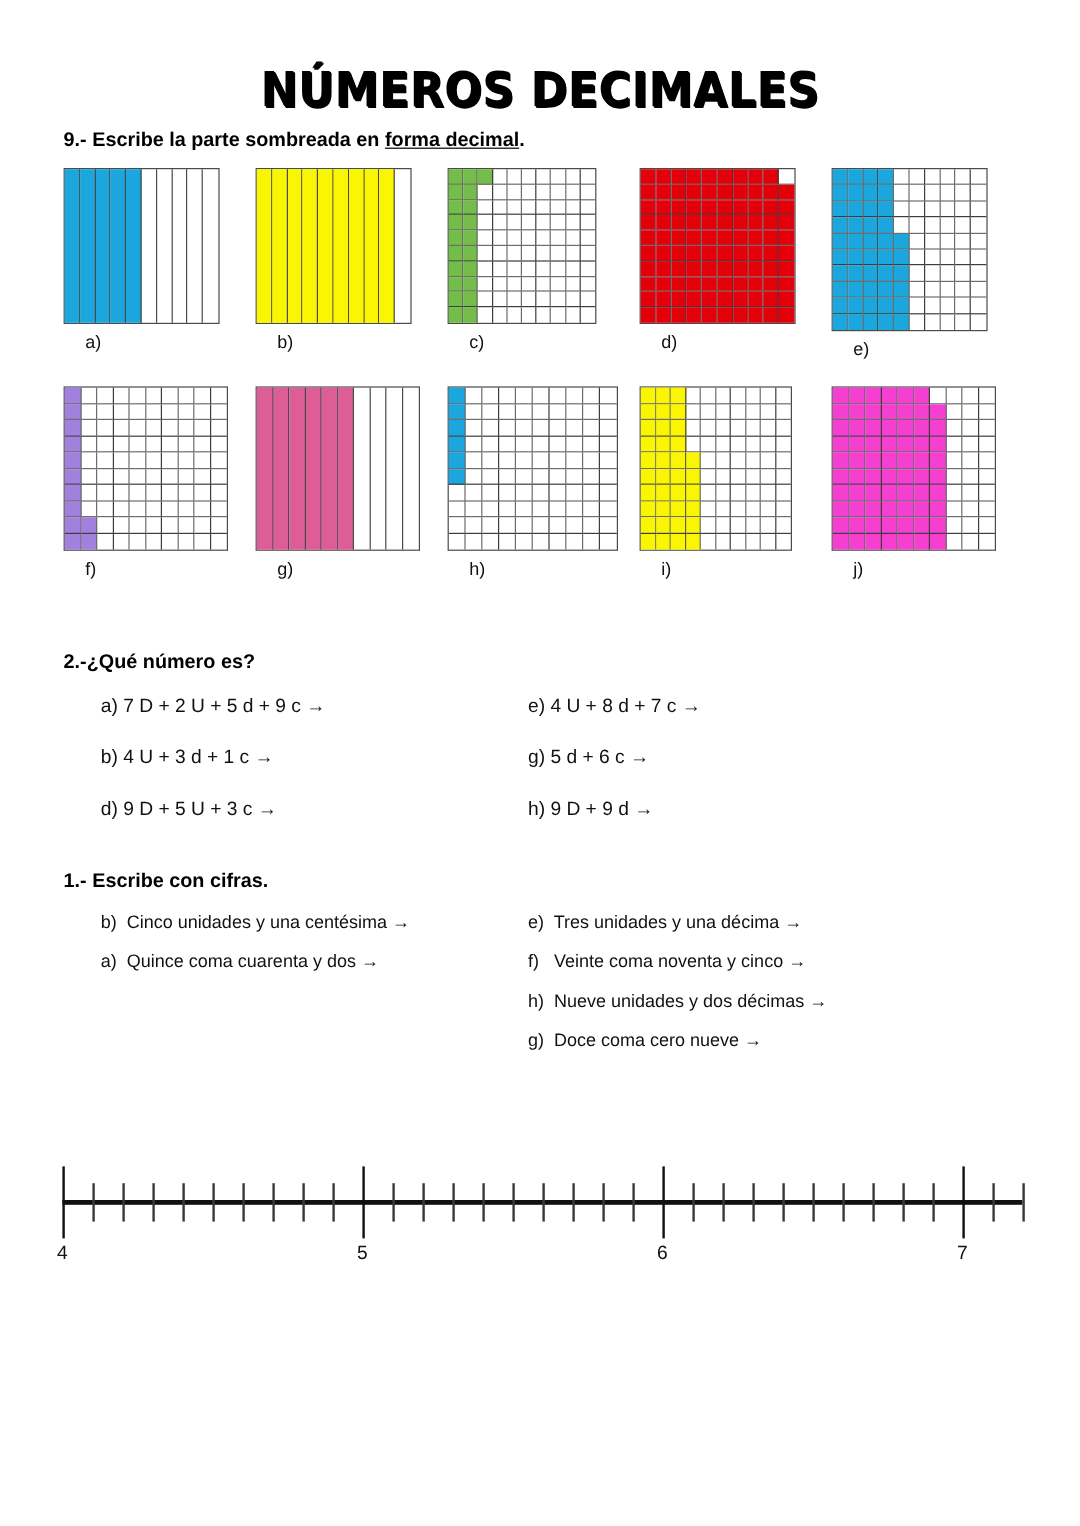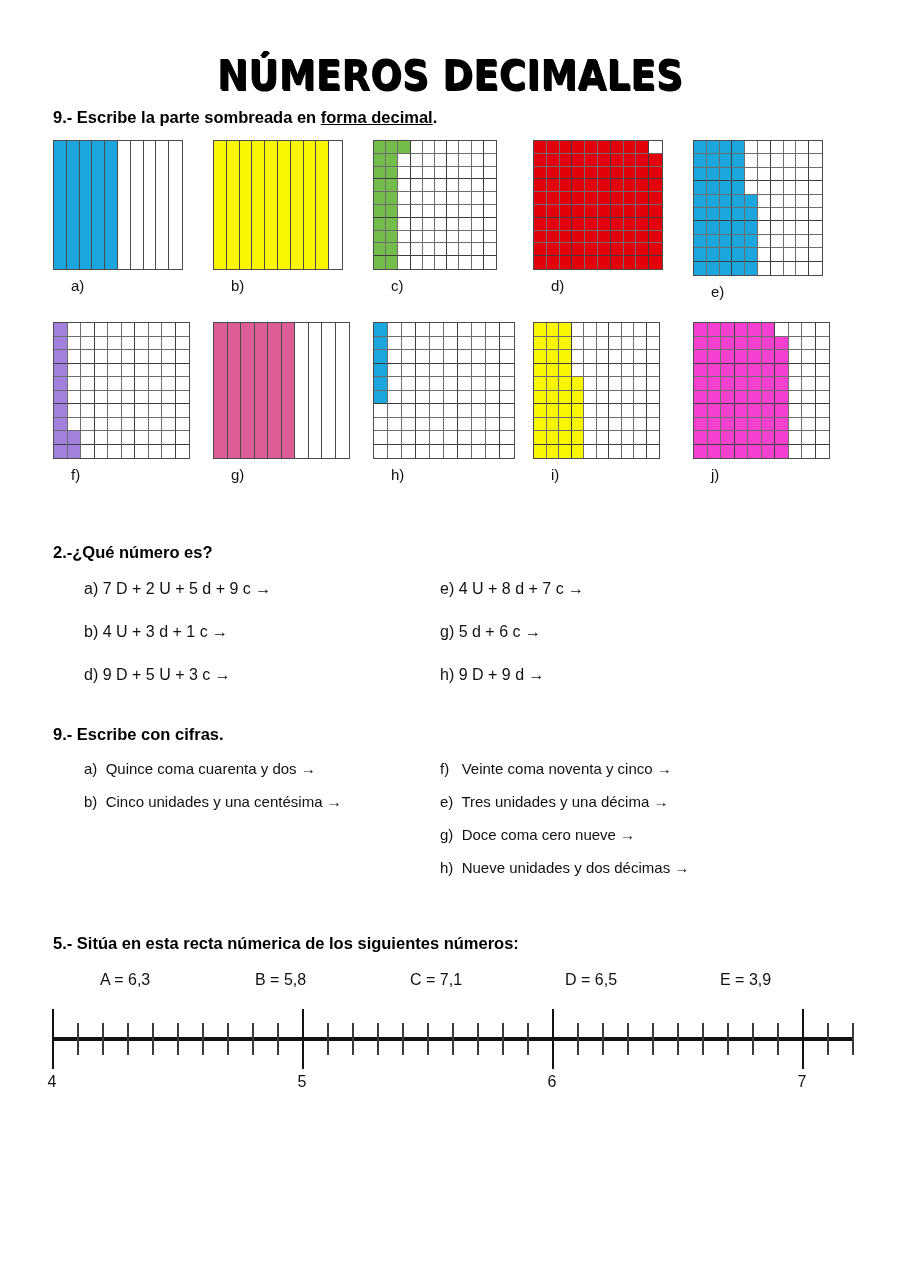--- a/index.html
+++ b/index.html
@@ -981,45 +981,37 @@
         <div class="q-item">d) 9 D + 5 U + 3 c →</div>
       </div>
     <div class="col-right" id="ex2-right">
         <div class="q-item">e) 4 U + 8 d + 7 c →</div>
         <div class="q-item">g) 5 d + 6 c →</div>
         <div class="q-item">h) 9 D + 9 d →</div>
       </div>
   </div>
 
   <div style="height:16px"></div>
-  <div class="section-heading">9.- Escribe con cifras.</div>
+  <div class="section-heading">1.- Escribe con cifras.</div>
   <div style="height:16px"></div>
   <div class="two-col q3">
     <div class="col-left" id="ex3-left">
+        <div class="q-item">b)  Cinco unidades y una centésima →</div>
         <div class="q-item">a)  Quince coma cuarenta y dos →</div>
-        <div class="q-item">b)  Cinco unidades y una centésima →</div>
       </div>
     <div class="col-right" id="ex3-right">
+        <div class="q-item">e)  Tres unidades y una décima →</div>
         <div class="q-item">f)   Veinte coma noventa y cinco →</div>
-        <div class="q-item">e)  Tres unidades y una décima →</div>
+        <div class="q-item">h)  Nueve unidades y dos décimas →</div>
         <div class="q-item">g)  Doce coma cero nueve →</div>
-        <div class="q-item">h)  Nueve unidades y dos décimas →</div>
       </div>
   </div>
 
   <div style="height:42px"></div>
-  <div class="section-heading">5.- Sitúa en esta recta númerica de los siguientes números:</div>
   <div style="height:18px"></div>
-  <div class="values-row" id="ex5-values">
-      <div class="val">A = 6,3</div>
-      <div class="val">B = 5,8</div>
-      <div class="val">C = 7,1</div>
-      <div class="val">D = 6,5</div>
-      <div class="val">E = 3,9</div>
-    </div>
   <div style="height:12px"></div>
   <div class="numberline-wrap">
     <div class="nl-axis"></div>
     <div id="nl-ticks">
         <div class="nl-tick major" style="left: 52px;"></div>
         <div class="nl-num" style="left: 52px;">4</div>
         <div class="nl-tick minor" style="left: 77px;"></div>
         <div class="nl-tick minor" style="left: 102px;"></div>
         <div class="nl-tick minor" style="left: 127px;"></div>
         <div class="nl-tick minor" style="left: 152px;"></div>

